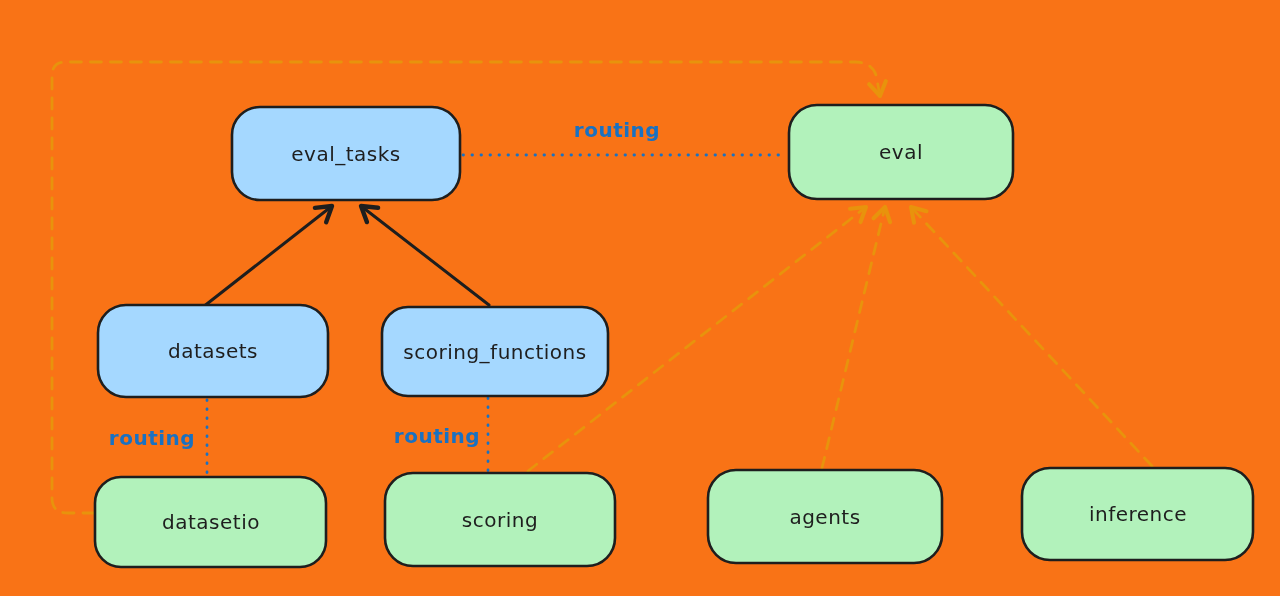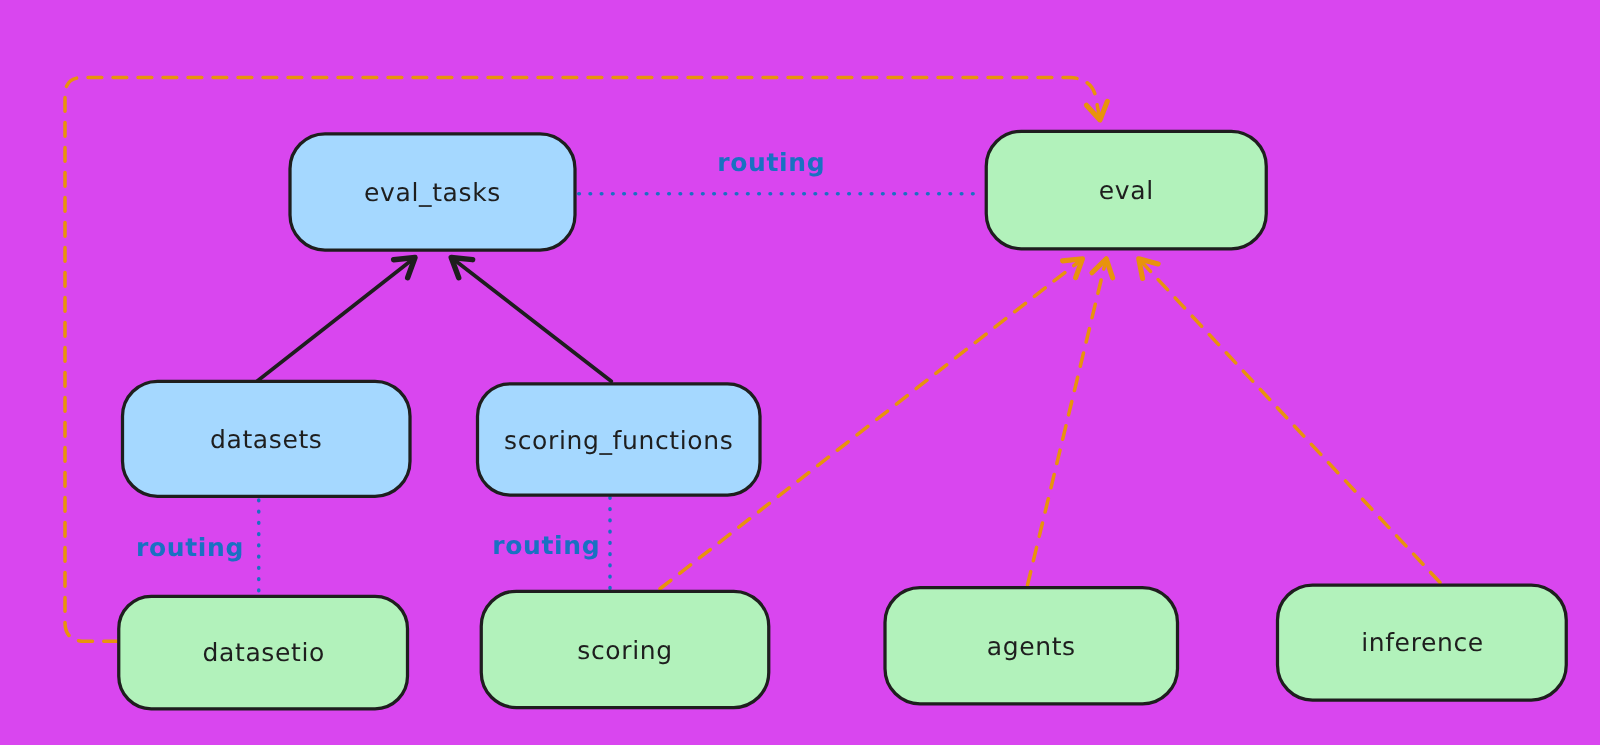--- a/index.html
+++ b/index.html
@@ -4,21 +4,21 @@
 <style>
   html, body {
     margin: 0;
     padding: 0;
     background: #ffffff;
   }
   .canvas {
     position: relative;
     width: 1280px;
     height: 596px;
-    background: #d946ef;
+    background: #f97316;
     overflow: hidden;
     font-family: "DejaVu Sans", sans-serif;
   }
   svg { display: block; }
   .node-rect {
     stroke: #1e1e1e;
     stroke-width: 2.6;
   }
   .node-label {
     fill: #1e1e1e;

